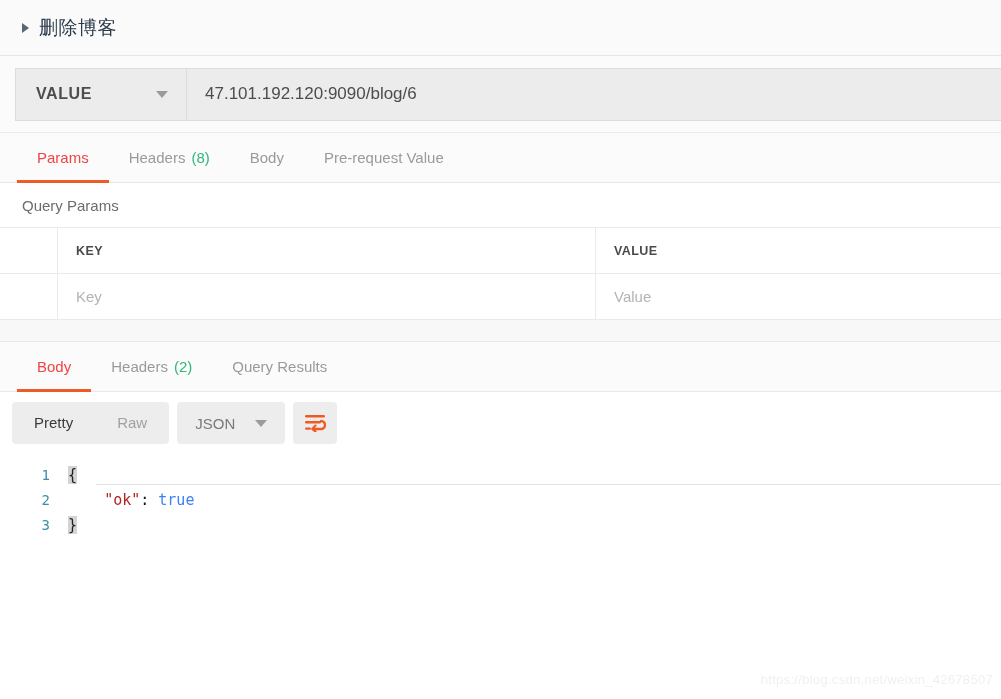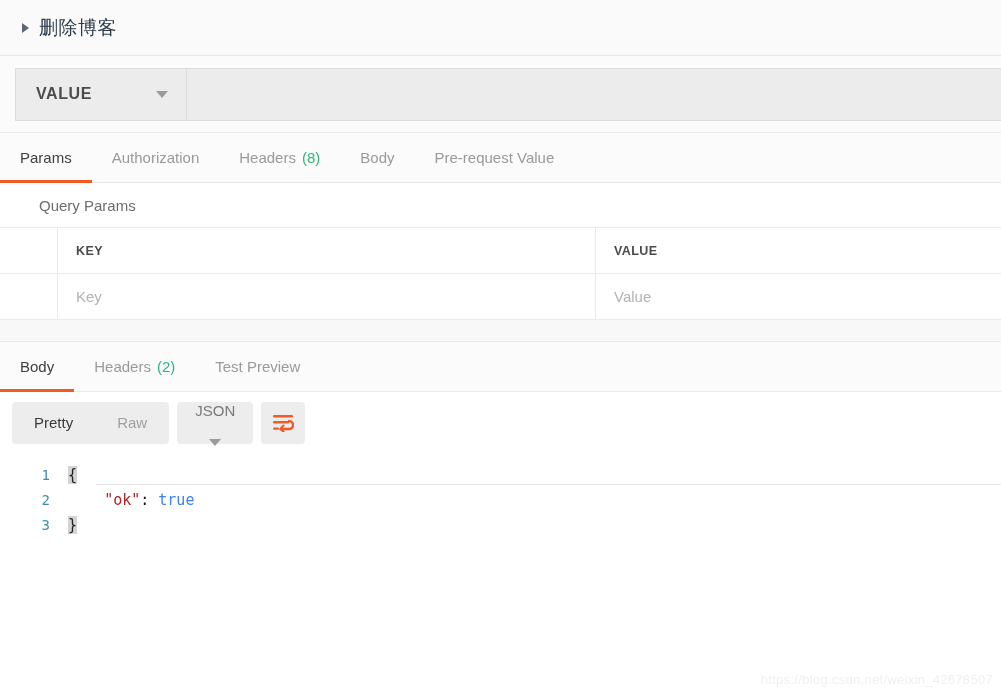--- a/index.html
+++ b/index.html
@@ -99,36 +99,36 @@
     height: 100%;
     display: flex;
     align-items: center;
     padding: 0 20px;
     font-size: 15px;
     color: #9a9a9a;
     cursor: pointer;
     position: relative;
     white-space: nowrap;
   }
-  .tab.active { color: #404040; }
+  .tab.active { color: #ef4444; margin-left: 17px; }
   .tab.active::after {
     content: "";
     position: absolute;
     left: 0; right: 0; bottom: -1px;
     height: 3px;
     background: #ef5b25;
   }
   .tab .count { color: #2eb67d; margin-left: 6px; }
 
   
   .section-label {
     height: 44px;
     display: flex;
     align-items: center;
-    padding-left: 39px;
+    padding-left: 22px;
     font-size: 15px;
     color: #6c6c6c;
     background: #ffffff;
   }
   .params-table { width: 100%; background: #ffffff; }
   .params-row { display: flex; }
   .params-row.header-row { border-top: 1px solid #eaeaea; border-bottom: 1px solid #eaeaea; }
   .params-row.input-row { border-bottom: 1px solid #eaeaea; }
   .cell {
     height: 45px;
@@ -172,21 +172,20 @@
   .segmented .seg.active { color: #3b3b3b; }
   .format-select {
     display: flex;
     align-items: center;
     gap: 20px;
     background: #ededed;
     border-radius: 4px;
     height: 42px;
     padding: 0 18px;
     cursor: pointer;
-    flex-direction: column;
   }
   .format-select .fmt-label { font-size: 15px; color: #7a7a7a; }
   .wrap-btn {
     width: 44px; height: 42px;
     background: #ededed;
     border-radius: 4px;
     display: flex;
     align-items: center;
     justify-content: center;
     cursor: pointer;
@@ -247,29 +246,27 @@
   <div class="collapse-triangle"></div>
   <div class="request-title">删除博客</div>
 </div>
 
 <div class="url-bar-wrap">
   <div class="url-bar">
     <div class="method-select">
       <span class="method-label">VALUE</span>
       <span class="caret-down"></span>
     </div>
+    <div class="url-input">47.101.192.120:9090/blog/6</div>
   </div>
 </div>
 
 <div class="tab-bar">
   <div class="tab active">
     <span>Params</span>
-  </div>
-  <div class="tab">
-    <span>Authorization</span>
   </div>
   <div class="tab">
     <span>Headers</span>
     <span class="count">(8)</span>
   </div>
   <div class="tab">
     <span>Body</span>
   </div>
   <div class="tab">
     <span>Pre-request Value</span>
@@ -295,21 +292,21 @@
 
 <div class="tab-bar">
   <div class="tab active">
     <span>Body</span>
   </div>
   <div class="tab">
     <span>Headers</span>
     <span class="count">(2)</span>
   </div>
   <div class="tab">
-    <span>Test Preview</span>
+    <span>Query Results</span>
   </div>
 </div>
 
 <div class="response-toolbar">
   <div class="segmented">
     <div class="seg active">Pretty</div>
     <div class="seg">Raw</div>
   </div>
   <div class="format-select">
     <span class="fmt-label">JSON</span>

